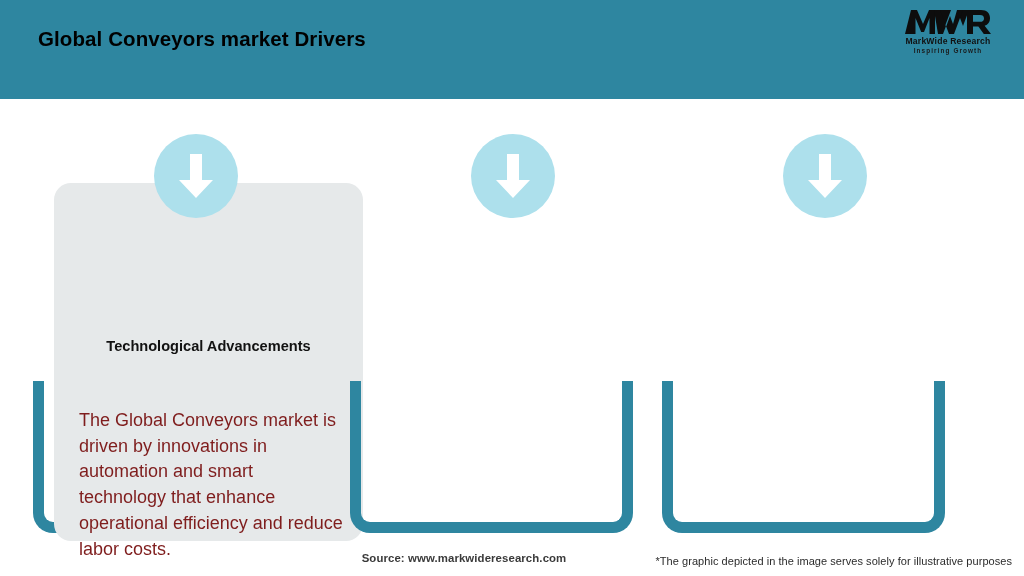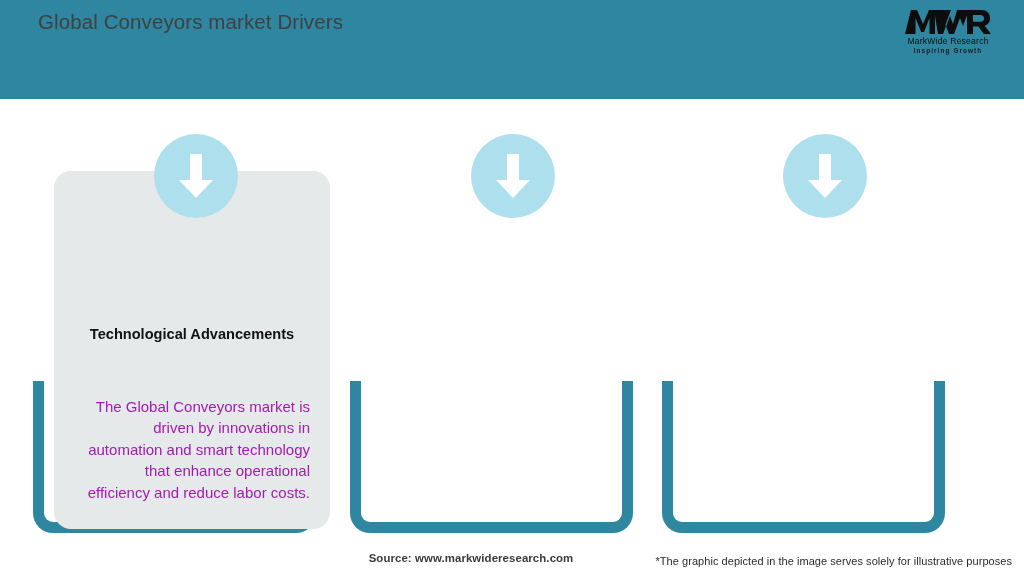--- a/index.html
+++ b/index.html
@@ -25,24 +25,24 @@
     position: absolute;
     left: 0;
     top: 0;
     width: 1024px;
     height: 99px;
     background: #2e86a0;
   }
   .header-title {
     position: absolute;
     left: 38px;
-    top: 10px;
+    top: 27px;
     font-size: 20.5px;
-    font-weight: normal;
-    color: #404040;
+    font-weight: bold;
+    color: #000000;
     letter-spacing: 0.1px;
     white-space: nowrap;
   }
 
   
   .logo {
     position: absolute;
     right: 18px;
     top: 10px;
     width: 116px;
@@ -50,21 +50,21 @@
     text-align: center;
     user-select: none;
   }
   .logo-mark {
     display: block;
     margin: 0 auto;
   }
   .logo-name {
     display: block;
     font-size: 8.6px;
-    font-weight: normal;
+    font-weight: bold;
     color: #111111;
     letter-spacing: 0.2px;
     margin-top: 1px;
     white-space: nowrap;
   }
   .logo-tag {
     display: block;
     font-size: 6.4px;
     font-weight: bold;
     color: #1a1a1a;
@@ -102,22 +102,22 @@
     border-right: 11px solid #2e86a0;
     border-bottom: 11px solid #2e86a0;
     border-bottom-left-radius: 20px;
     border-bottom-right-radius: 20px;
     box-sizing: border-box;
   }
 
   .card {
     position: absolute;
     left: 0;
-    top: 72px;
-    width: 276px;
+    top: 84px;
+    width: 309px;
     height: 358px;
     background: #e6e9ea;
     border-radius: 17px;
     box-sizing: border-box;
     padding-left: 28px;
   }
 
   .icon-circle {
     position: absolute;
     left: 50%;
@@ -143,38 +143,37 @@
     font-size: 14.6px;
     font-weight: bold;
     color: #121212;
     line-height: 1.25;
   }
   .card-body {
     position: absolute;
     left: 25px;
     right: 20px;
     top: 225px;
-    font-size: 15px;
-    color: #a21caf;
+    font-size: 18px;
+    color: #7f1d1d;
     line-height: 1.43;
-    text-align: right;
+    text-align: left;
   }
 
   
   .source {
     position: absolute;
     left: 0;
     top: 552px;
     width: 928px;
     text-align: center;
     font-size: 11.4px;
     font-weight: bold;
     color: #3a3a3a;
     letter-spacing: 0.1px;
-    margin-left: 7px;
   }
   .disclaimer {
     position: absolute;
     right: 12px;
     top: 555px;
     font-size: 11px;
     color: #2b2b2b;
     letter-spacing: 0.05px;
     white-space: nowrap;
   }

